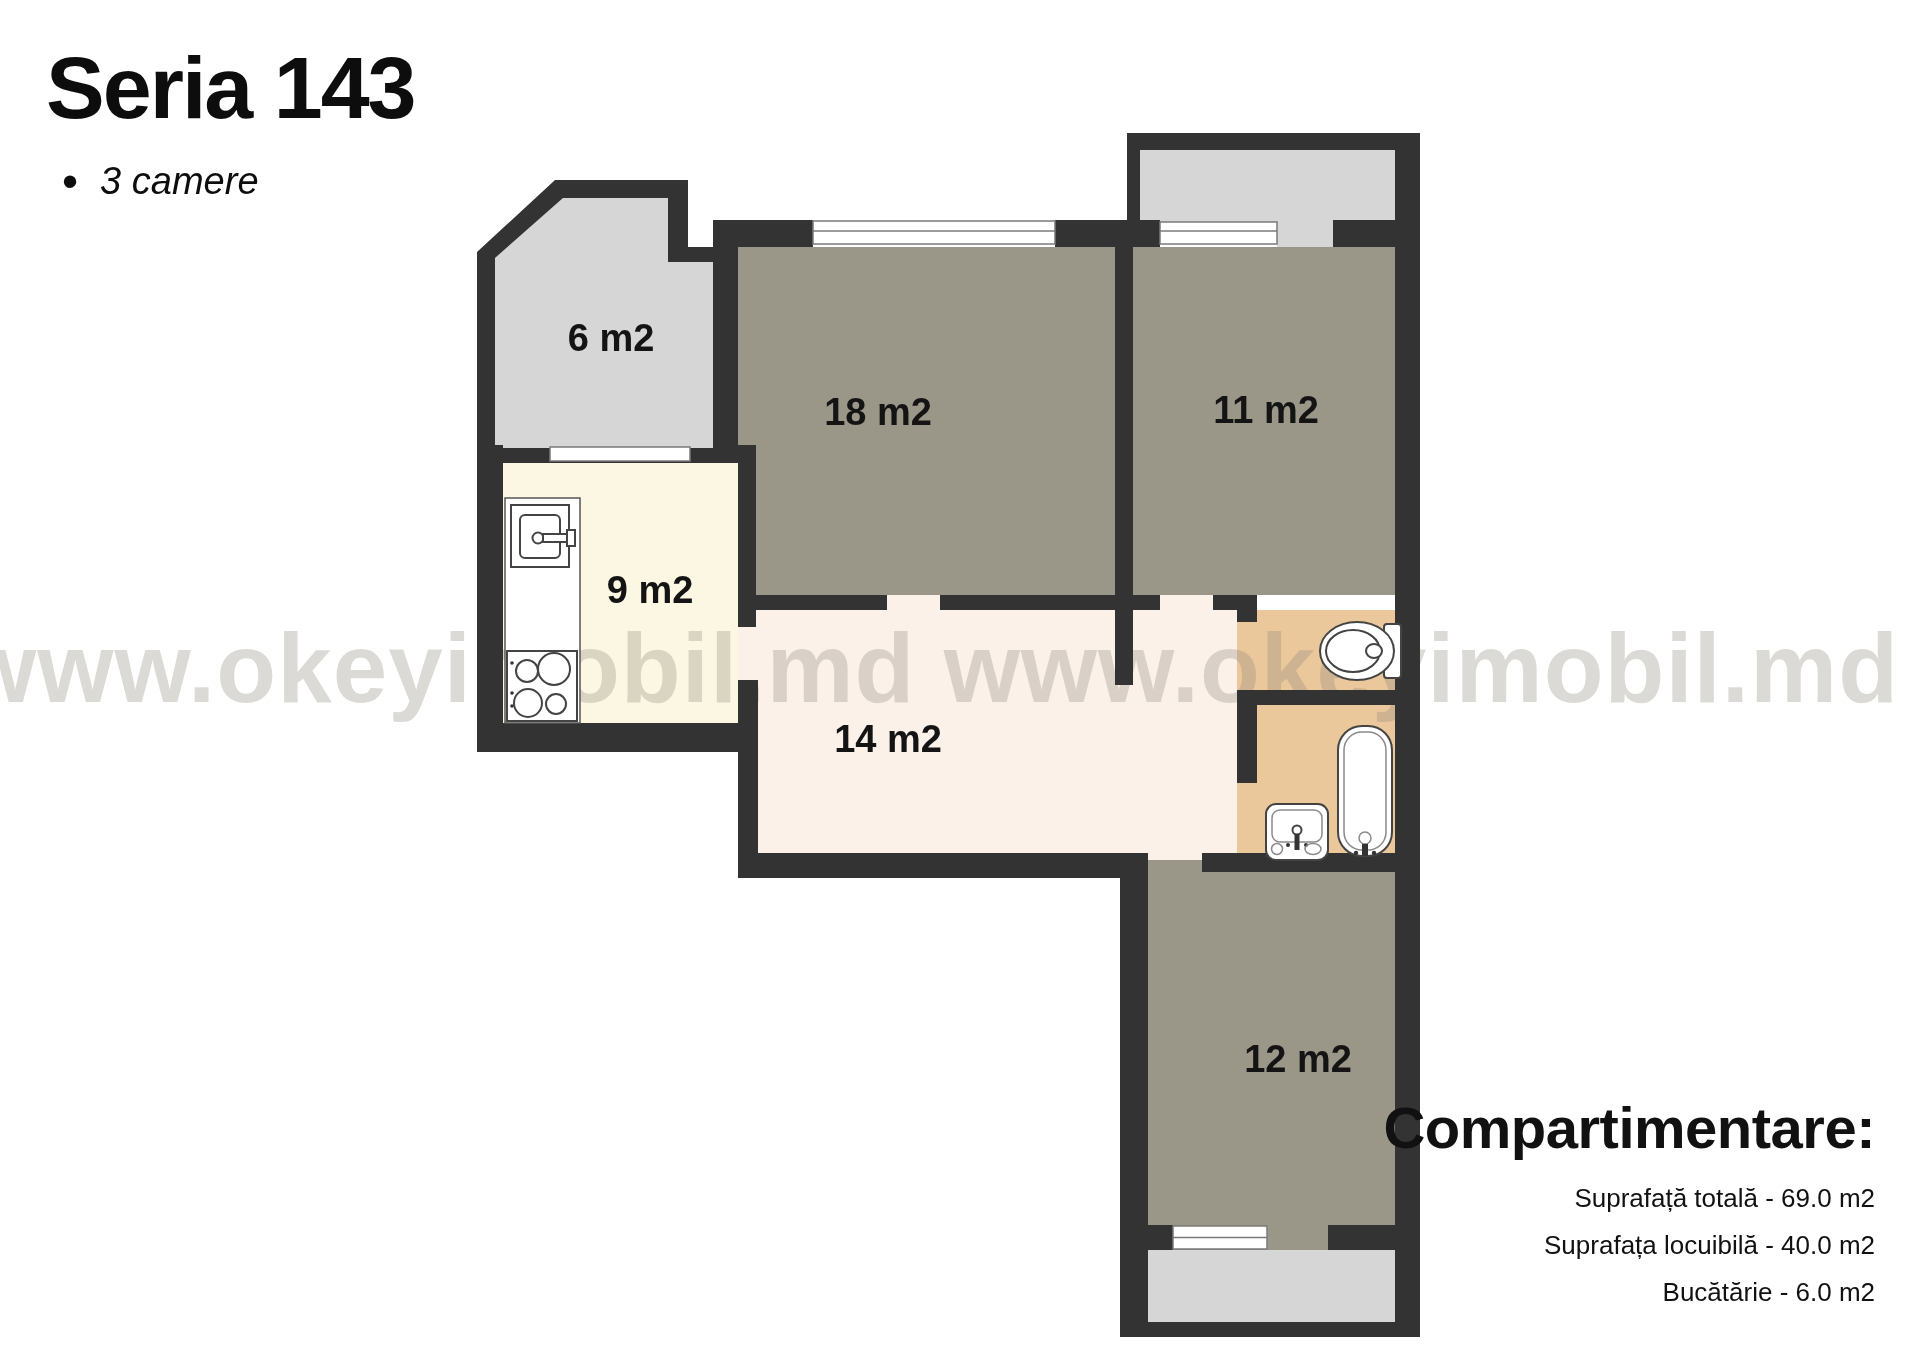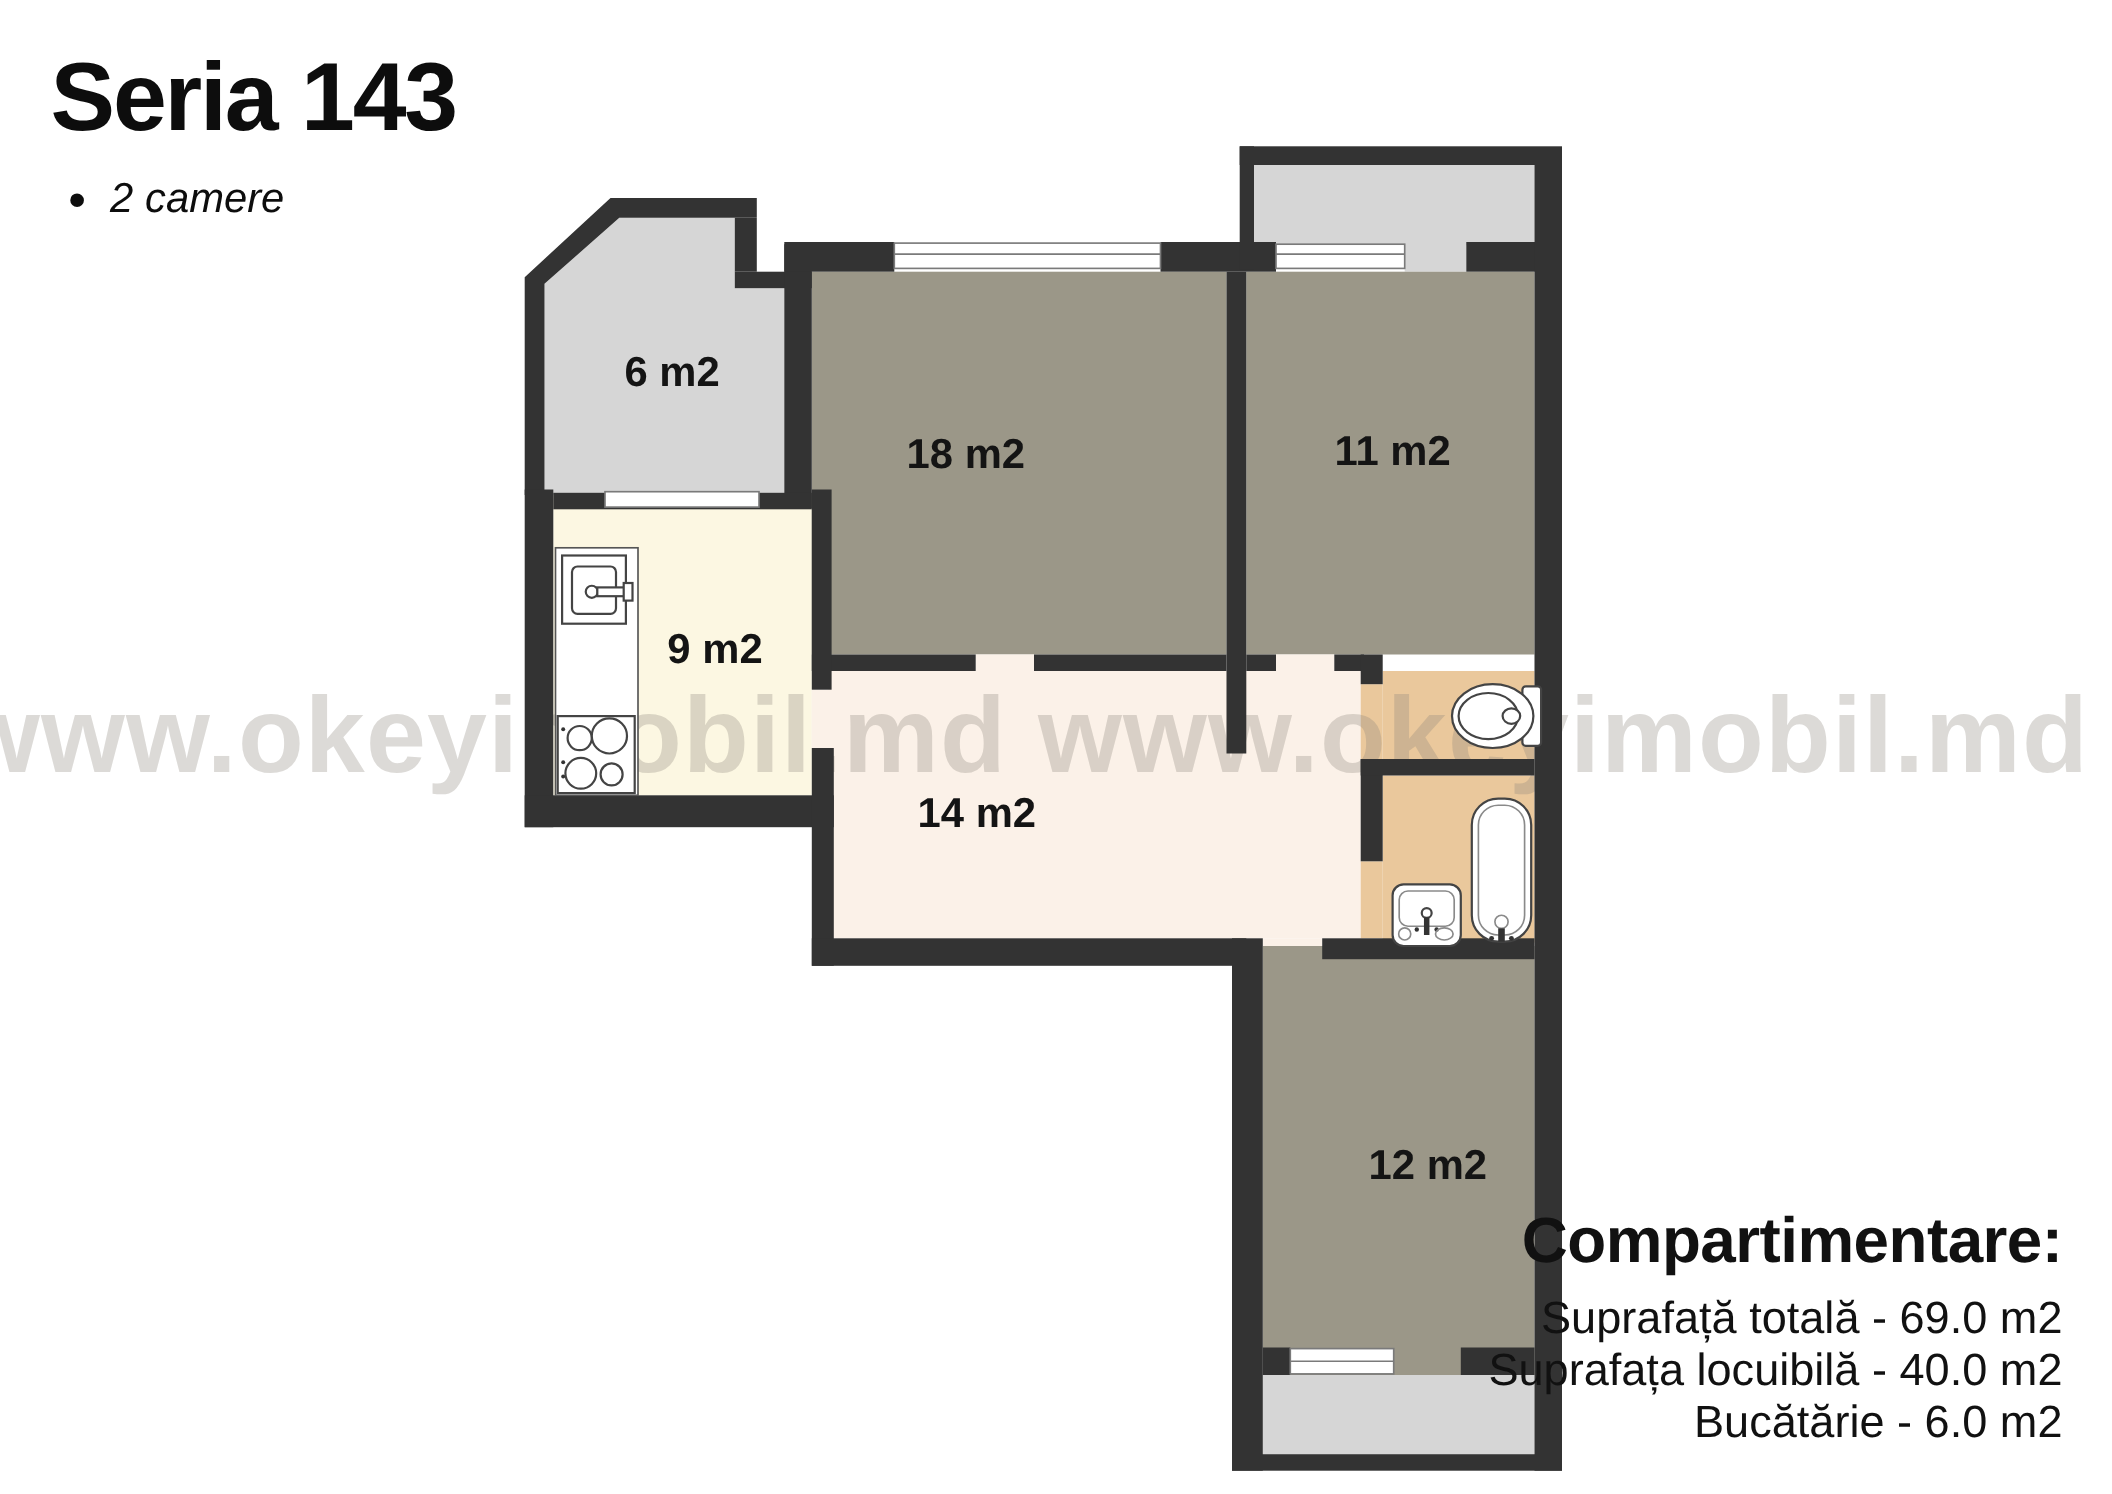--- a/index.html
+++ b/index.html
@@ -6,21 +6,21 @@
   .canvas{position:relative;width:1920px;height:1358px;background:#ffffff;overflow:hidden;
           font-family:"Liberation Sans","DejaVu Sans",sans-serif;}
   .page-title{position:absolute;left:46px;top:44px;font-size:88px;font-weight:800;
               letter-spacing:-2px;color:#0d0d0d;line-height:1;}
   .page-subtitle{position:absolute;left:62px;top:158px;font-size:38px;color:#0d0d0d;
                  display:flex;align-items:center;gap:22px;}
   .page-subtitle .bullet{font-size:46px;line-height:1;}
   .page-subtitle .sub-text{font-style:italic;font-weight:500;}
   .legend{position:absolute;right:45px;top:1094px;text-align:right;color:#111;}
   .legend .legend-heading{font-size:58px;font-weight:800;margin-bottom:14px;letter-spacing:-0.5px;}
-  .legend .legend-line{font-size:41px;font-weight:400;line-height:47px;}
+  .legend .legend-line{font-size:26px;font-weight:400;line-height:47px;}
   svg{position:absolute;left:0;top:0;}
   .wall{fill:var(--color-wall,#333);}
   .floor-room{fill:var(--color-room,#9b9788);}
   .floor-balcony{fill:var(--color-balcony,#d6d6d6);}
   .floor-kitchen{fill:var(--color-kitchen,#fcf7e2);}
   .floor-hall{fill:var(--color-hall,#fbf1e8);}
   .floor-bath{fill:var(--color-bath,#eac89c);}
   .watermark-text{fill:var(--color-watermark,#8a867c);fill-opacity:0.30;font-weight:700;
                   font-size:98px;letter-spacing:1px;}
   .room-label{font-size:38px;font-weight:700;fill:#141414;text-anchor:middle;}
@@ -31,21 +31,21 @@
   .fixture-dark{fill:#333;}
 </style>
 </head>
 <body>
 
 <div class="canvas">
 
   <div class="page-title">Seria 143</div>
   <div class="page-subtitle">
     <span class="bullet">•</span>
-    <span class="sub-text">2 camere</span>
+    <span class="sub-text">3 camere</span>
   </div>
 
   <svg width="1920" height="1358" viewBox="0 0 1920 1358">
 
     <g>
       <path class="floor-balcony" d="M495,258 L563,198 L668,198 L668,262 L713,262 L713,450 L495,450 Z"></path>
       <rect class="floor-balcony" x="1140" y="150" width="255" height="73"></rect>
       <rect class="floor-balcony" x="1277" y="220" width="56" height="27"></rect>
       <rect class="floor-kitchen" x="503" y="450" width="235" height="273"></rect>
       <rect class="floor-hall" x="738" y="627" width="18" height="53"></rect>

